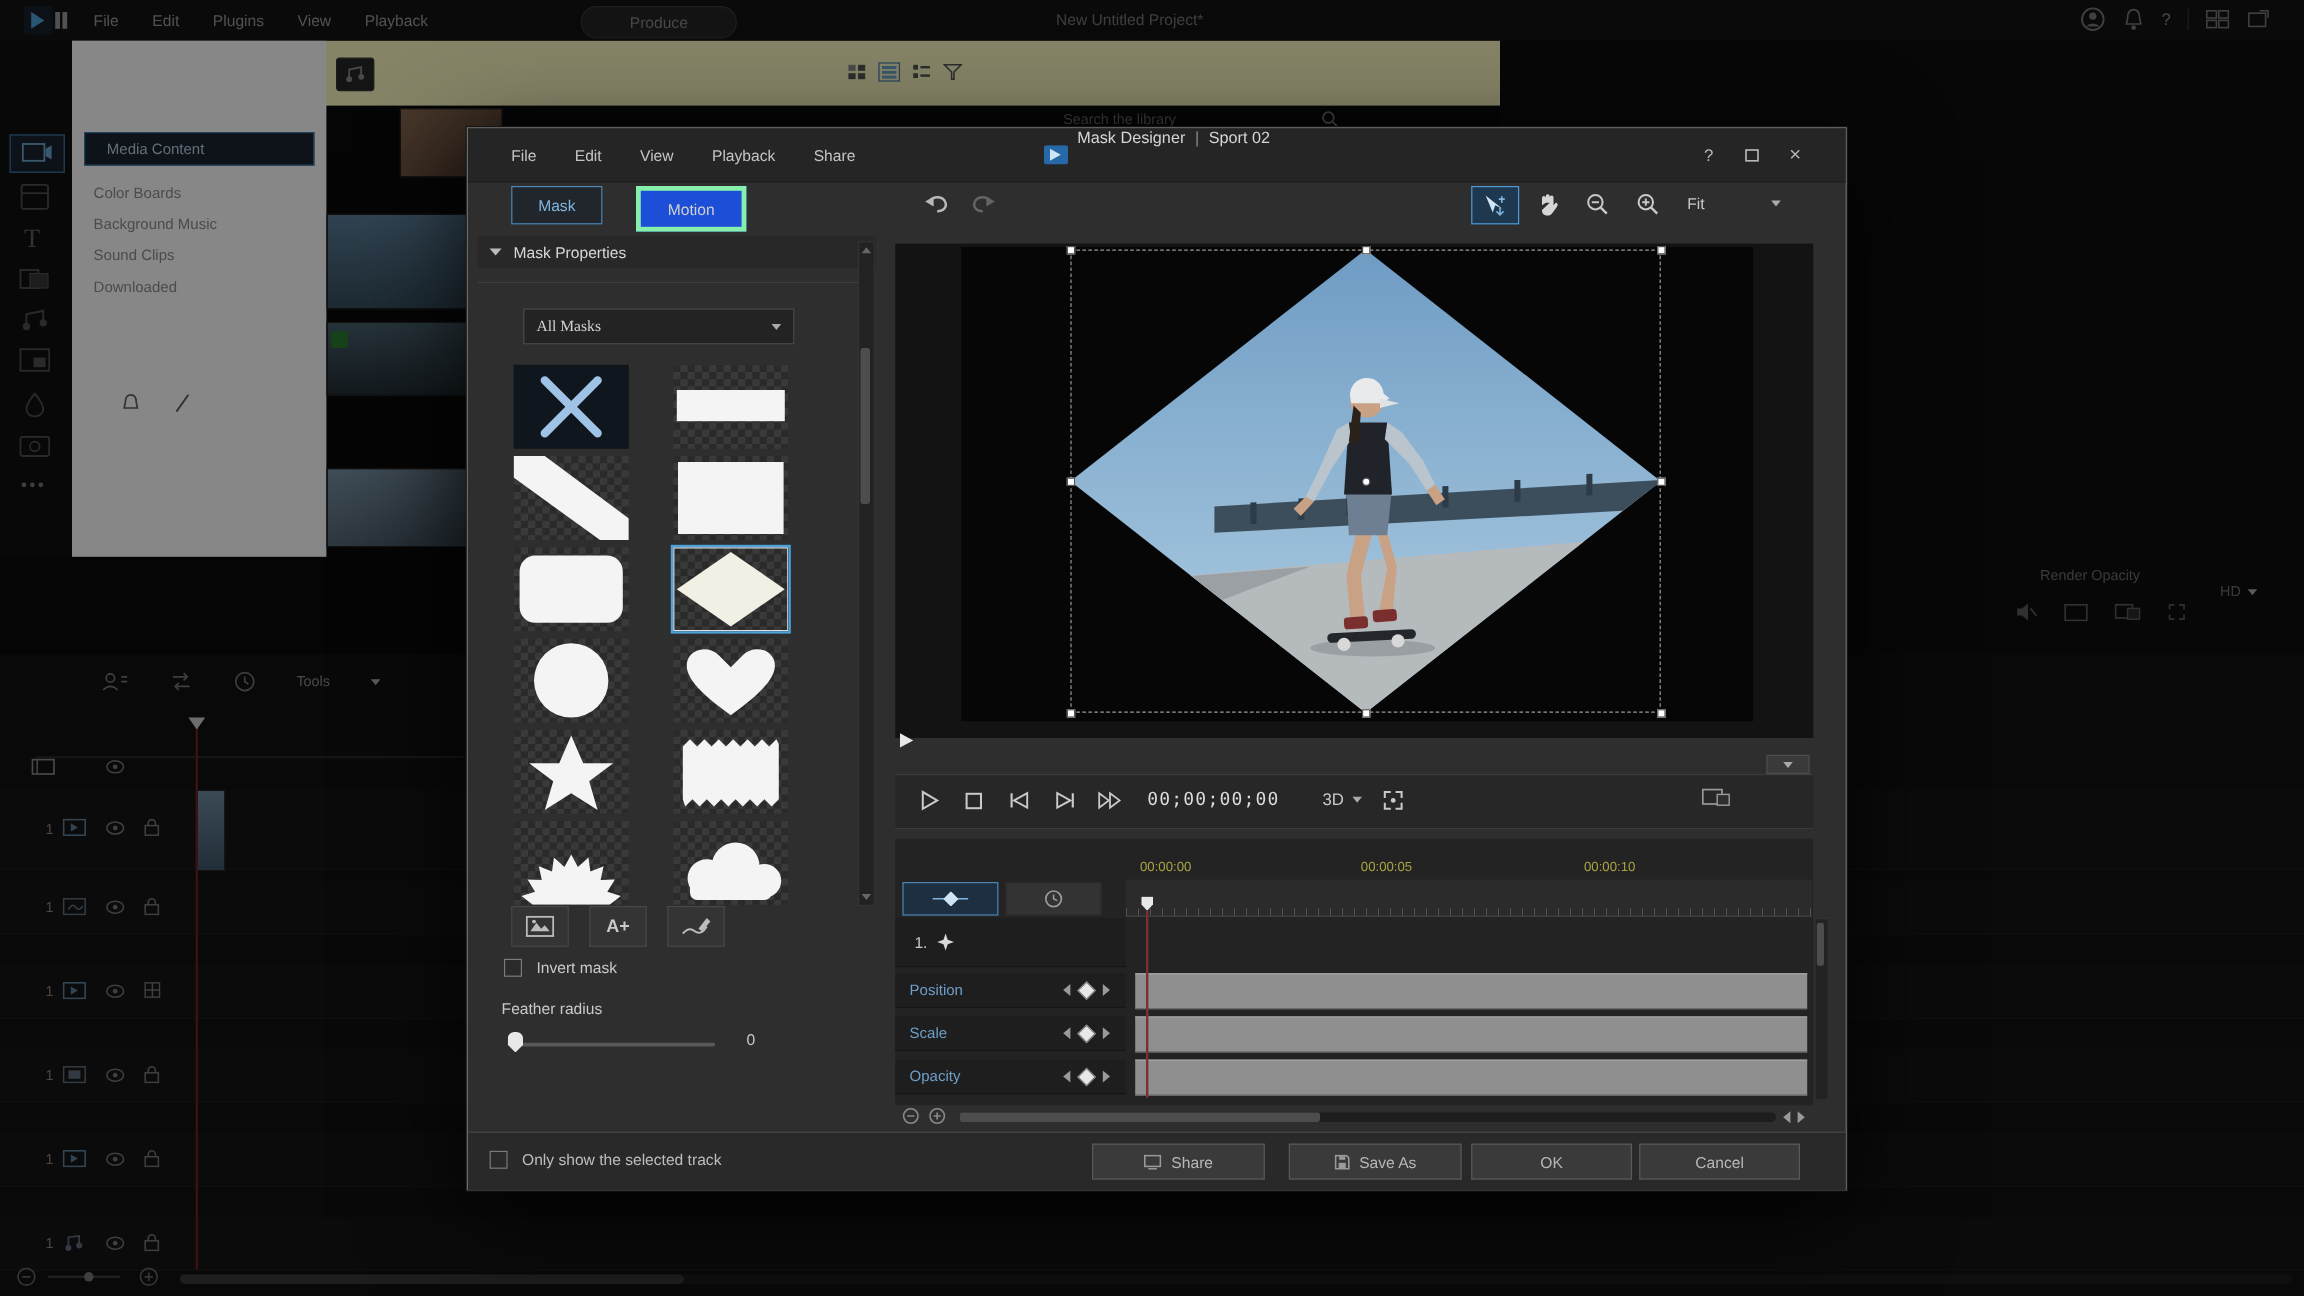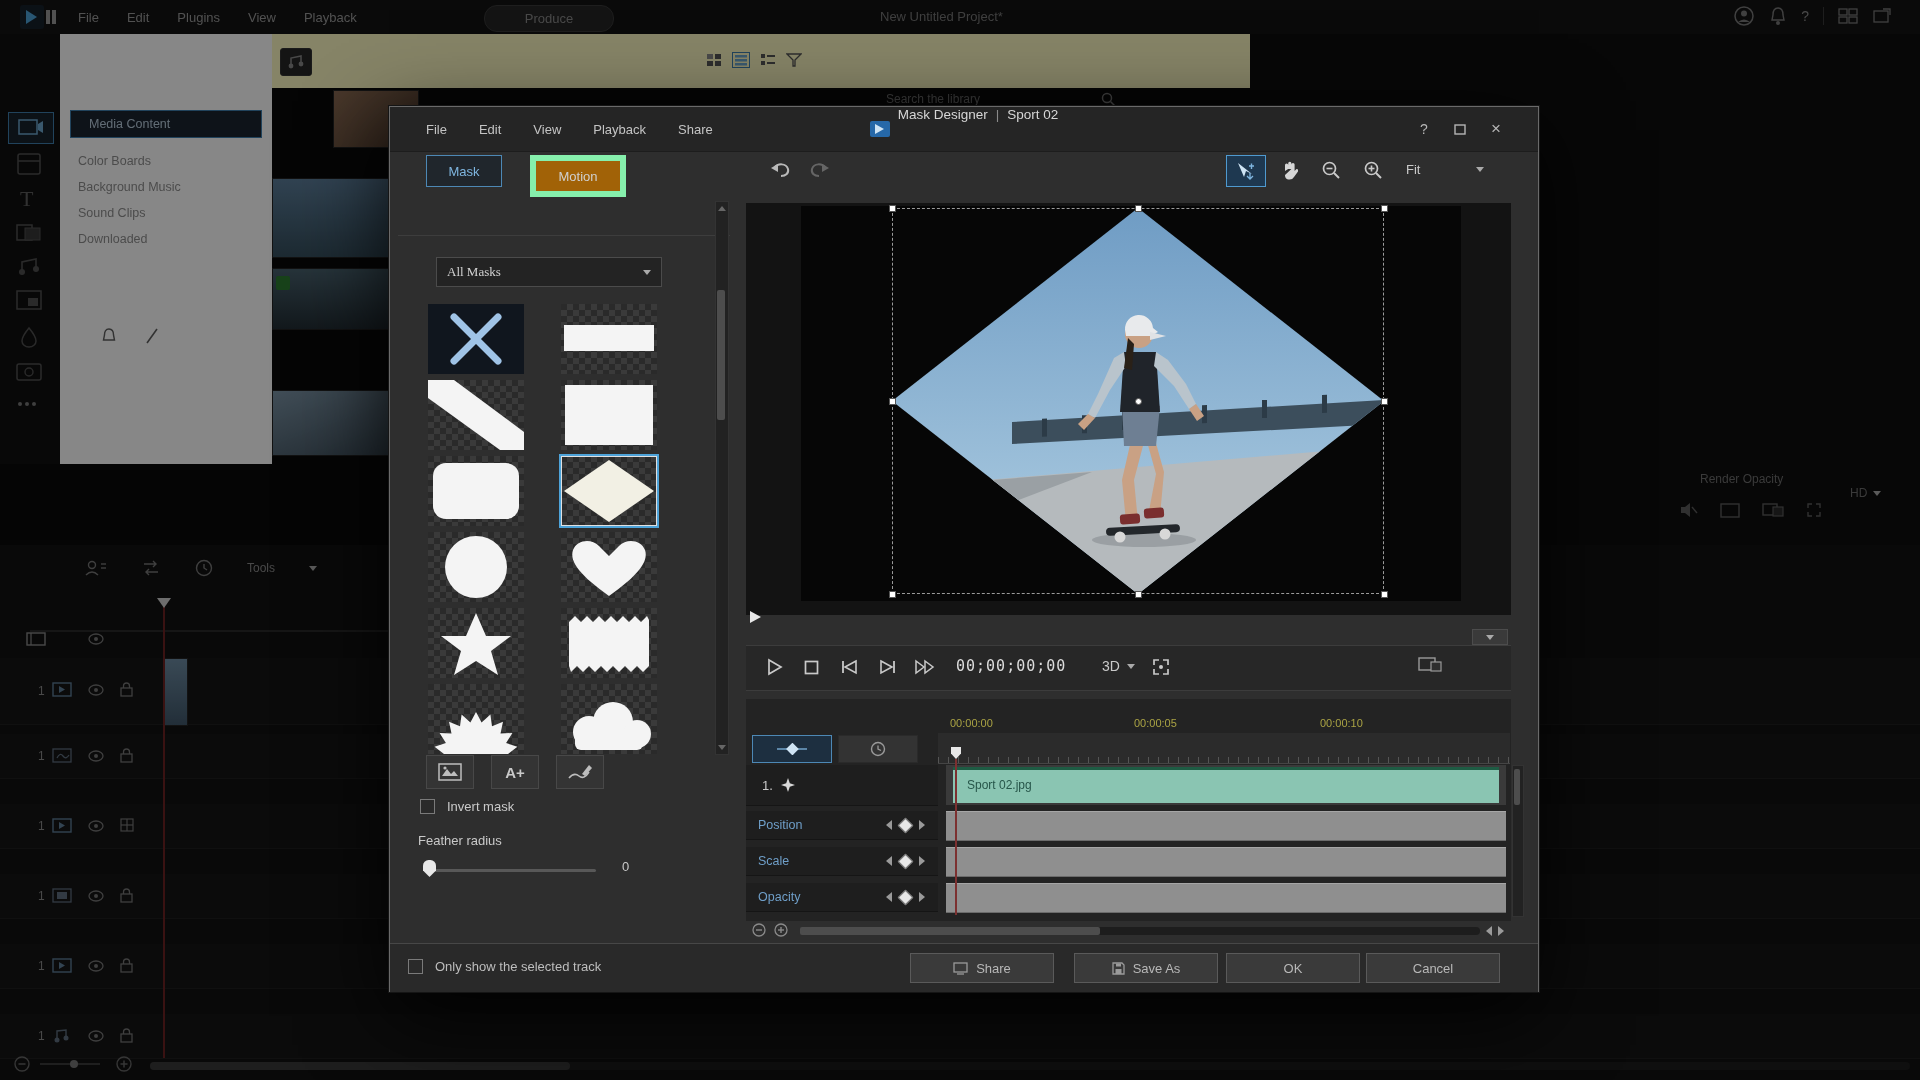--- a/index.html
+++ b/index.html
@@ -39,21 +39,21 @@
   .dialog{left:389px;top:106px;width:1148px;height:884px;background:#2e2e2e;border:1px solid #6a6a6a;
           box-shadow:0 0 0 1px #151515,0 24px 80px rgba(0,0,0,.85);z-index:10;}
   .dlg-titlebar{left:0;top:0;width:1148px;height:44px;background:#252525;border-bottom:1px solid #1d1d1d;}
   .dlg-menu{position:absolute;left:36px;top:0;height:44px;display:flex;align-items:center;gap:32px;
             font-size:13px;color:#c4c4c4;}
   .dlg-titlegrp{position:absolute;left:0;top:0;width:1148px;height:44px;display:flex;
                 justify-content:center;gap:8px;font-size:13.5px;color:#d6d6d6;pointer-events:none;}
   .winbtn{width:24px;height:22px;color:#b5b5b5;font-size:14px;}
   .tab{position:absolute;top:48px;height:30px;display:flex;align-items:center;justify-content:center;font-size:13px;}
   .tab.mask{left:36px;width:74px;color:#7fb6e0;background:#20262c;border:1px solid #4d88b5;}
-  .tab.motion{left:140px;width:84px;color:#d0d0d0;background:#a16207;border:6px solid #86efac;}
+  .tab.motion{left:140px;width:84px;color:#d0d0d0;background:#1d4ed8;border:4px solid #86efac;}
   .sechdr{left:8px;top:90px;width:332px;height:26px;background:#282828;display:flex;align-items:center;
           gap:10px;padding-left:10px;font-size:13px;color:#d8d8d8;box-sizing:border-box;}
   .caret-down{width:0;height:0;border-left:5px solid transparent;border-right:5px solid transparent;border-top:6px solid #bbb;}
   .caret-sm{width:0;height:0;border-left:4px solid transparent;border-right:4px solid transparent;border-top:5px solid #aaa;}
   .dropdown{left:46px;top:150px;width:226px;height:30px;background:#232323;border:1px solid #4b4b4b;
             display:flex;align-items:center;justify-content:space-between;padding:0 10px;box-sizing:border-box;
             font-size:13px;color:#d2d2d2;font-family:Liberation Serif, serif;}
   .checker{background-image:
       linear-gradient(45deg,#3a3a3a 25%,transparent 25%,transparent 75%,#3a3a3a 75%),
       linear-gradient(45deg,#3a3a3a 25%,#2a2a2a 25%,#2a2a2a 75%,#3a3a3a 75%);
@@ -581,20 +581,24 @@
       </div>
     </div>
 
     <div class="abs tab mask">
         <span>Mask</span>
       </div>
     <div class="abs tab motion">
         <span>Motion</span>
       </div>
 
+    <div class="abs sechdr">
+      <span class="caret-down"></span>
+      <span>Mask Properties</span>
+    </div>
     <div class="abs" style="left:8px;top:128px;width:332px;height:1px;background:#3d3d3d;"></div>
 
     <div class="abs dropdown">
       <span>All Masks</span>
       <span class="caret-sm"></span>
     </div>
 
     <div class="abs mcell" style="left:38px;top:197px;background:#10161e;">
       <svg width="96" height="70">
           <line x1="26" y1="13" x2="70" y2="57" stroke="#9fc3e6" stroke-width="7" stroke-linecap="round"></line>
@@ -869,25 +873,20 @@
     <span class="stamp" style="left:560px;">00:00:00</span>
     <span class="stamp" style="left:744px;">00:00:05</span>
     <span class="stamp" style="left:930px;">00:00:10</span>
 
     <div class="kf-hdr row" style="top:658px;height:40px;">
       <span class="lbl" style="margin-left:16px;">1.</span>
       <svg width="14" height="14" style="margin-left:8px;">
           <polygon points="7,0 8.8,5.2 14,7 8.8,8.8 7,14 5.2,8.8 0,7 5.2,5.2" fill="#d8d8d8"></polygon>
         </svg>
     </div>
-    <div class="kf-lane" style="top:658px;height:40px;background:#3a3a3a;">
-      <div class="clip" style="left:7px;top:2px;width:546px;height:36px;">
-        <div class="cliptxt">Sport 02.jpg</div>
-      </div>
-    </div>
 
     <div class="kf-hdr row" style="top:704px;height:28px;">
       <span class="proplbl" style="margin-left:12px;">Position</span>
       <span class="row" style="position:absolute;left:140px;gap:8px;">
           <span class="tri-l"></span>
           <span class="kdiamond"></span>
           <span class="tri-r"></span>
         </span>
     </div>
     <div class="kf-lane" style="top:704px;height:28px;background:#8f8f8f;border-top:1px solid #a6a6a6;border-bottom:1px solid #6b6b6b;"></div>

